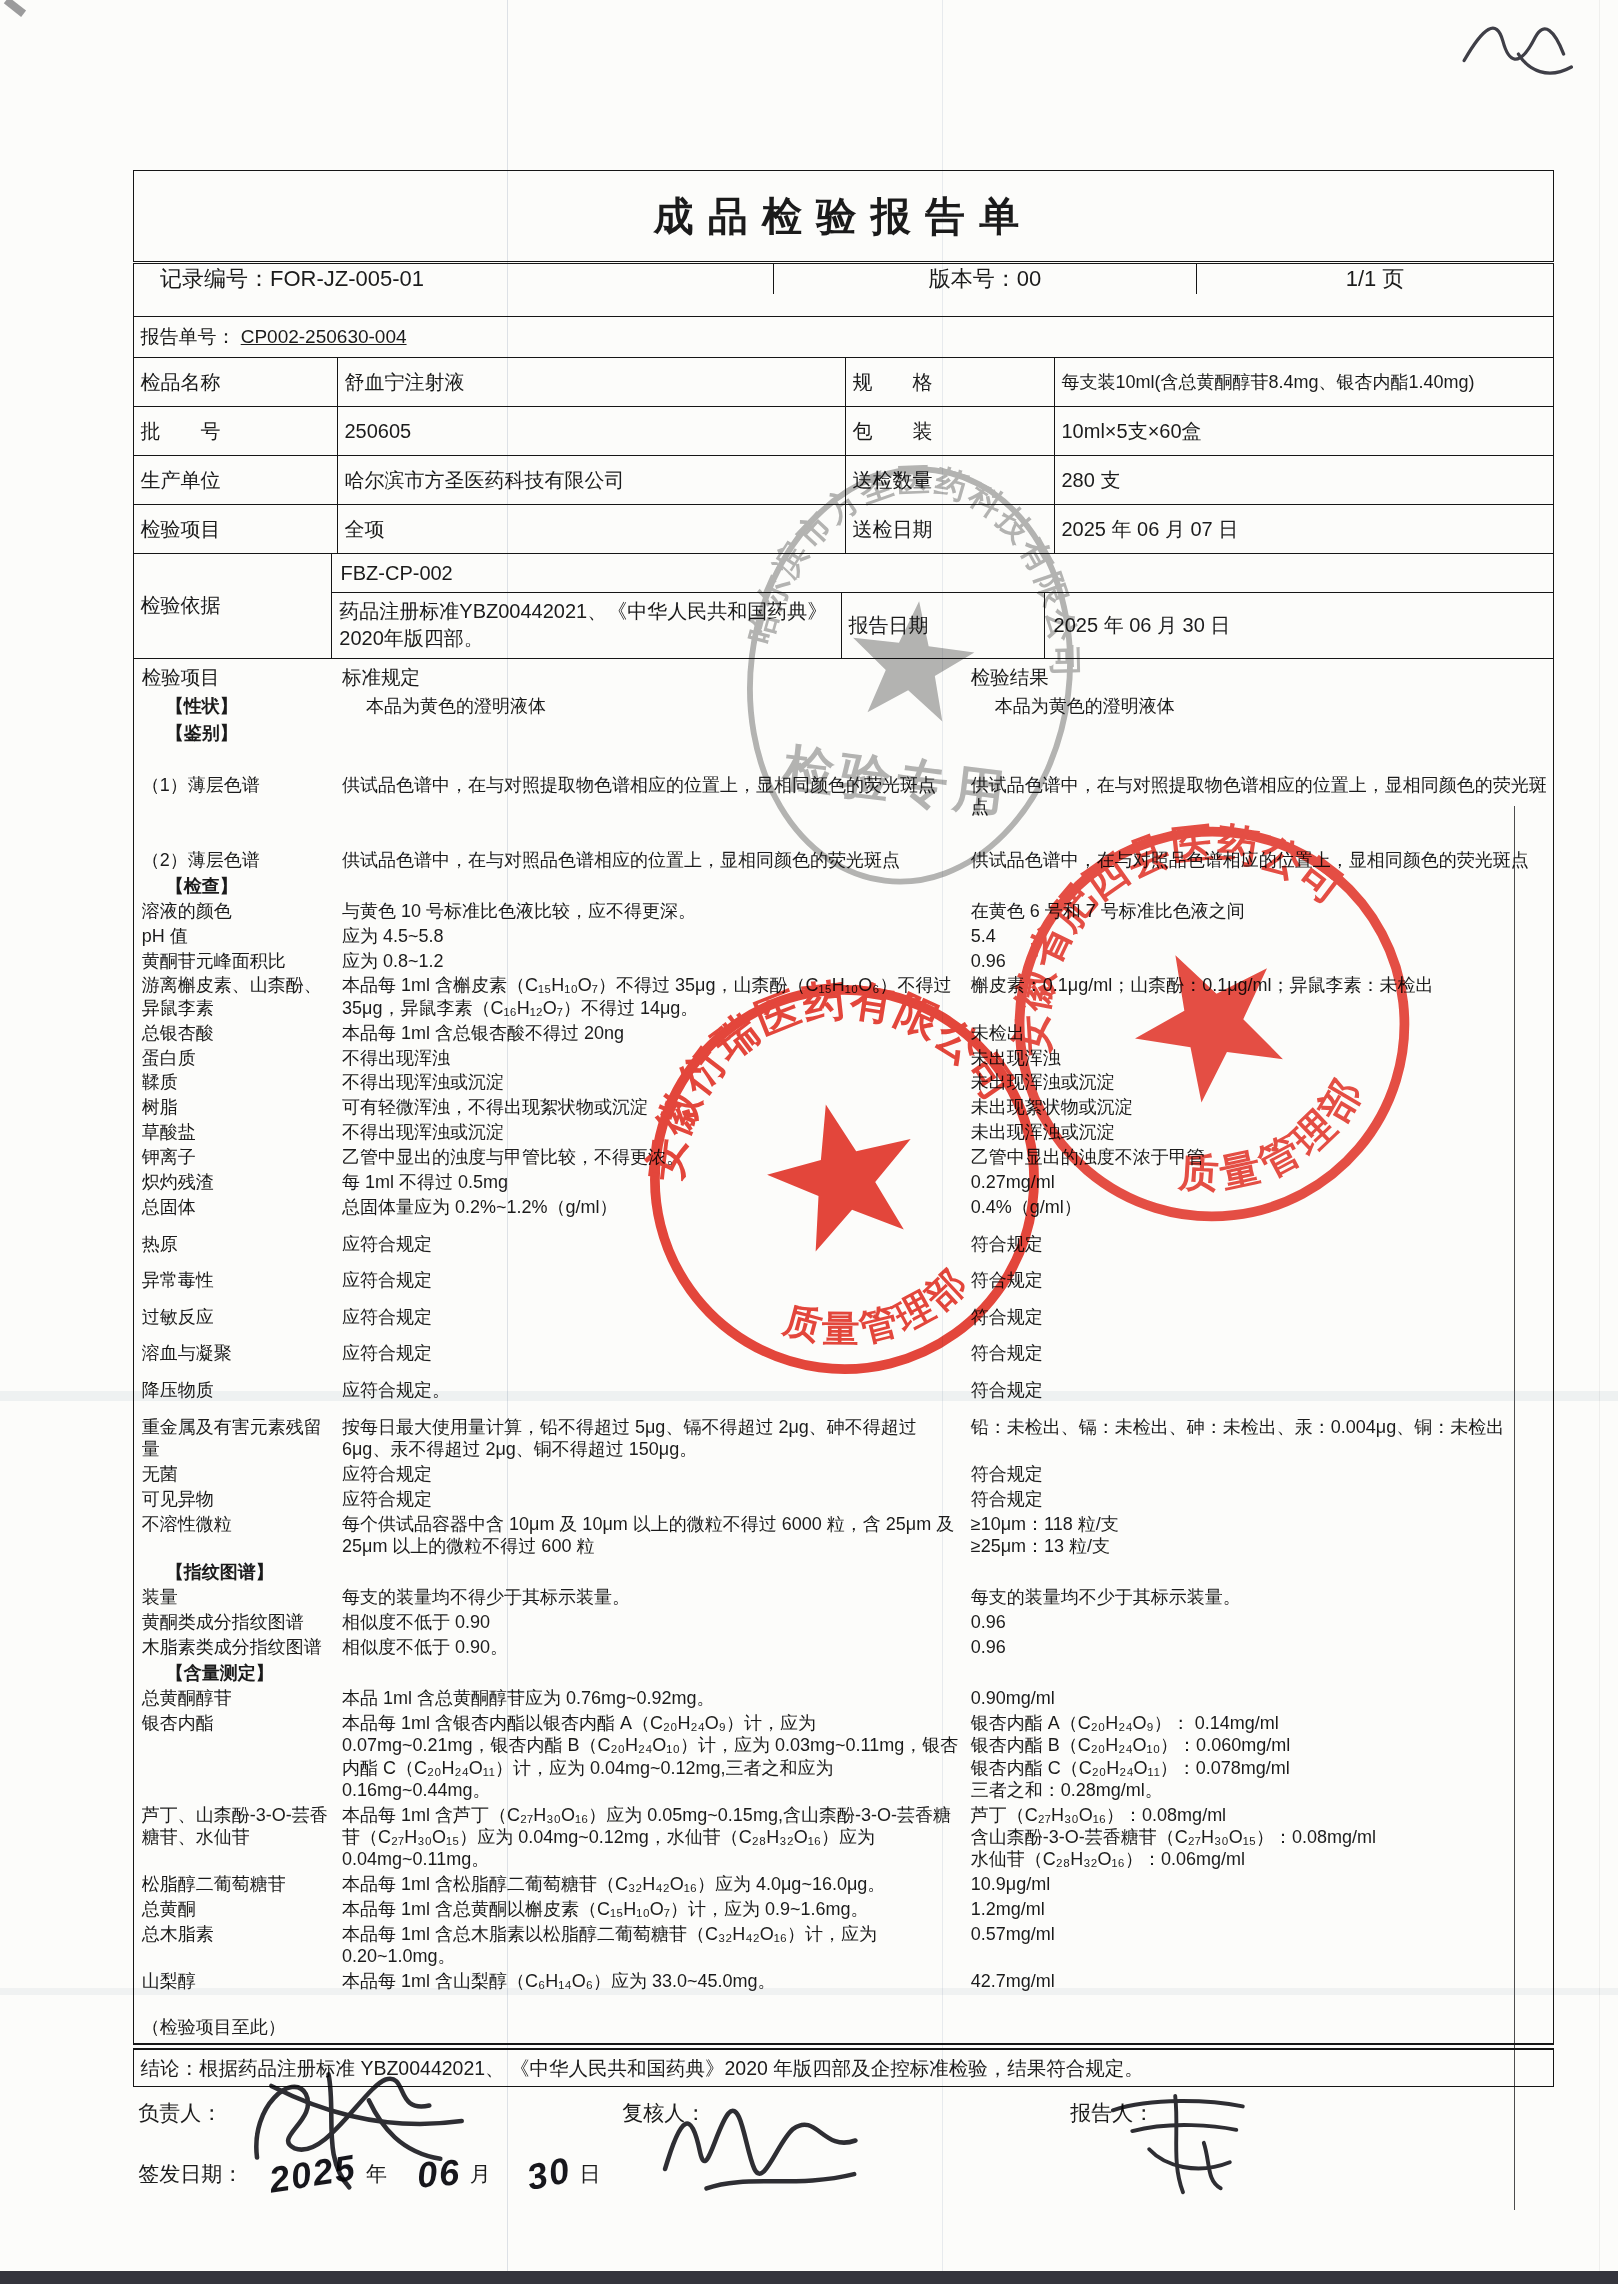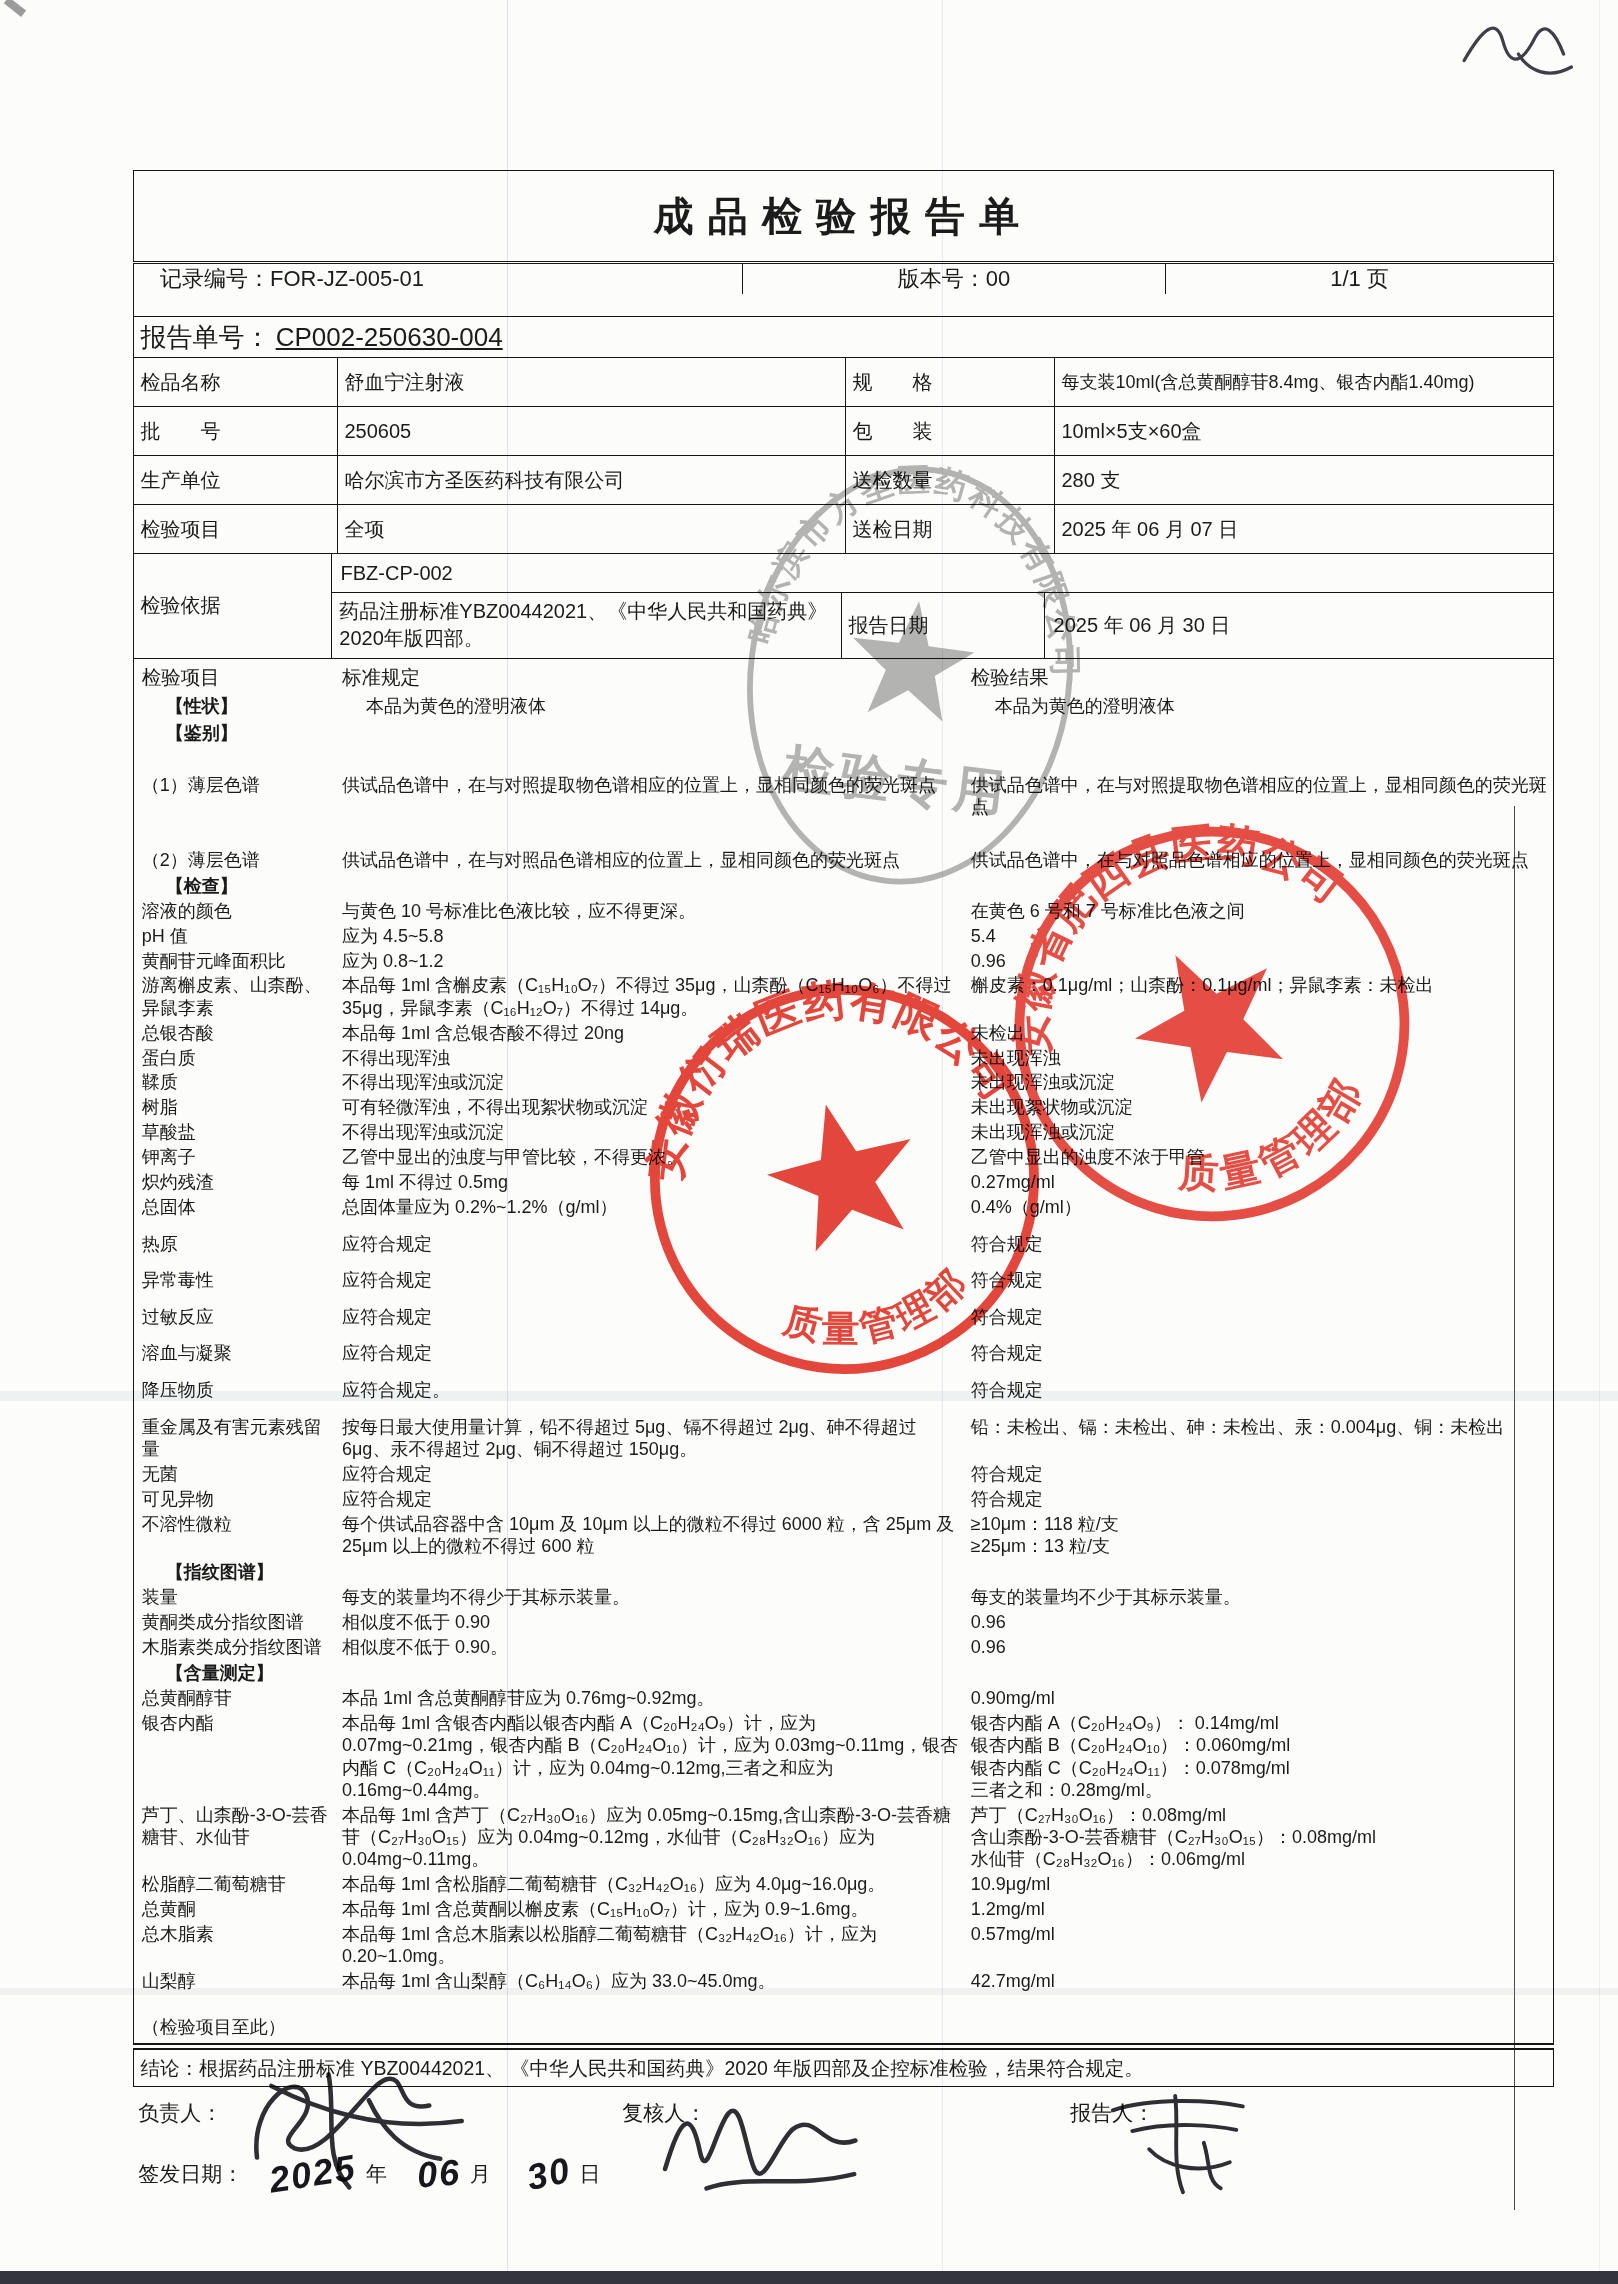--- a/index.html
+++ b/index.html
@@ -14,23 +14,23 @@
   .edge-r{position:absolute;top:0;bottom:0;right:18px;width:1.3px;background:rgba(0,0,0,.05);}
   .corner-mark{position:absolute;left:3.9px;top:2.6px;width:22px;height:7.8px;background:#4a4a4e;opacity:.55;transform:rotate(38deg);}
   .bottom-strip{position:absolute;left:0;right:0;bottom:0;height:13px;background:#34343c;}
   
   .sheet{position:absolute;left:133px;top:170px;width:1421px;}
   .title-row{border:1.9px solid #161616;height:90px;display:flex;align-items:center;justify-content:center;}
   .title{font-size:40px;font-weight:bold;letter-spacing:14.3px;}
   .meta-row{display:flex;border:1.9px solid #161616;border-top:1.3px solid #161616;margin-top:1.3px;height:52px;font-size:22px;align-items:flex-start;}
   .meta-c{display:flex;align-items:center;padding-left:26px;}
   .meta-c1{width:582px;}
-  .meta-c2{width:422px;border-left:1.9px solid #161616;justify-content:center;padding-left:0;}
+  .meta-c2{width:422px;border-left:1.9px solid #161616;justify-content:center;padding-left:0;margin-left:31px;}
   .meta-c3{flex:1;border-left:1.9px solid #161616;justify-content:center;padding-left:0;}
-  .report-row{border:1.9px solid #161616;border-top:none;height:40px;display:flex;align-items:center;font-size:26px;padding-left:6.5px;}
+  .report-row{border:1.9px solid #161616;border-top:none;height:40px;display:flex;align-items:center;font-size:19px;padding-left:6.5px;}
   .report-no{text-decoration:underline;margin-left:5.2px;}
   .info{border:1.9px solid #161616;border-top:none;}
   .info-row{display:flex;border-bottom:1.9px solid #161616;min-height:48px;align-items:stretch;font-size:20px;}
   .ic{display:flex;align-items:center;padding:3.9px 6.5px;}
   .il1{width:190px;border-right:1.9px solid #161616;}
   .iv1{width:494px;border-right:1.9px solid #161616;}
   .il2{width:195px;border-right:1.9px solid #161616;justify-content:flex-start;}
   .iv2{flex:1;font-size:18px;}
   .basis-row{display:flex;align-items:stretch;min-height:103px;font-size:20px;}
   .basis-label{width:190px;border-right:1.9px solid #161616;display:flex;align-items:center;padding-left:6.5px;}

